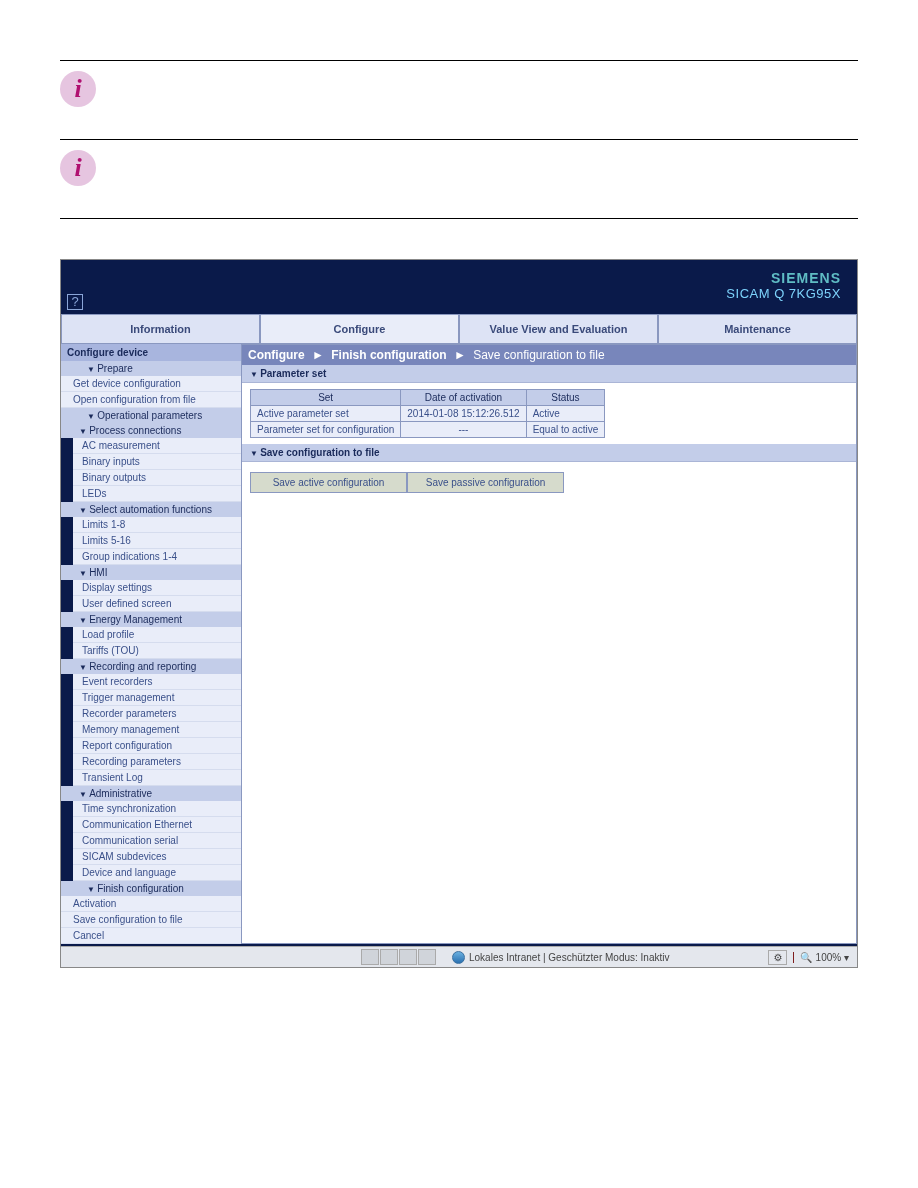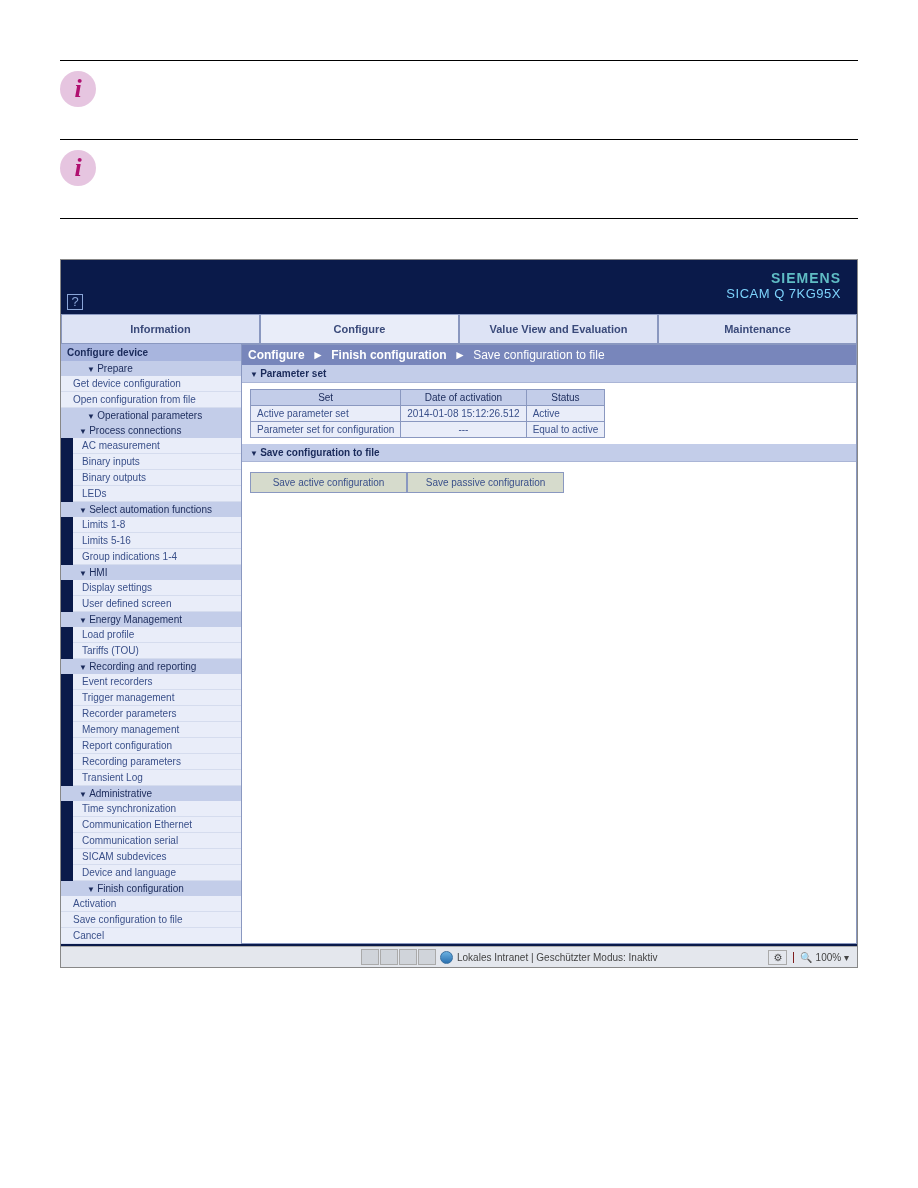--- a/index.html
+++ b/index.html
@@ -42,21 +42,21 @@
 table.data { border-collapse: collapse; font-size: 10px; }
 table.data th { background: #c3cde9; color: #1a2a5a; padding: 2px 18px; border: 1px solid #8a98c0; font-weight: normal; text-align: center; }
 table.data td { background: #e9edf9; color: #3a508a; padding: 2px 6px; border: 1px solid #8a98c0; }
 
 .btn-row { padding: 10px 8px; display: flex; }
 .save-btn { width: 155px; background: #d6dbcc; border: 1px solid #8a98c0; padding: 4px 0; text-align: center; color: #3a508a; font-size: 10px; cursor: pointer; }
 
 .statusbar { background: #e4e7ed; border-top: 1px solid #aaa; height: 20px; display: flex; align-items: center; font-size: 10px; color: #444; }
 .statusbar .segs { display: flex; gap: 1px; margin-left: 300px; }
 .statusbar .seg { width: 16px; height: 14px; background: #d0d4da; border: 1px solid #aaa; }
-.statusbar .txt { margin-left: 4px; display: flex; align-items: center; gap: 4px; }
+.statusbar .txt { margin-left: 16px; display: flex; align-items: center; gap: 4px; }
 .statusbar .globe { width: 11px; height: 11px; border-radius: 50%; background: linear-gradient(#6ab0e0,#2a70b0); border:1px solid #3a70a0; }
 .statusbar .right { margin-left: auto; margin-right: 8px; display: flex; align-items: center; gap: 6px; }
 .statusbar .zoom { border-left: 1px solid #7f1d1d; padding-left: 6px; }
 </style>
 </head>
 <body>
 
 <div class="page">
 
 <div class="hr"></div>

